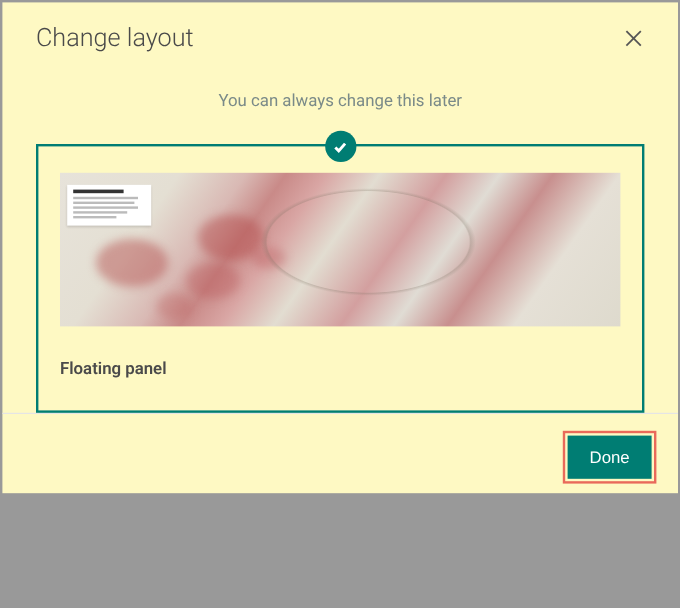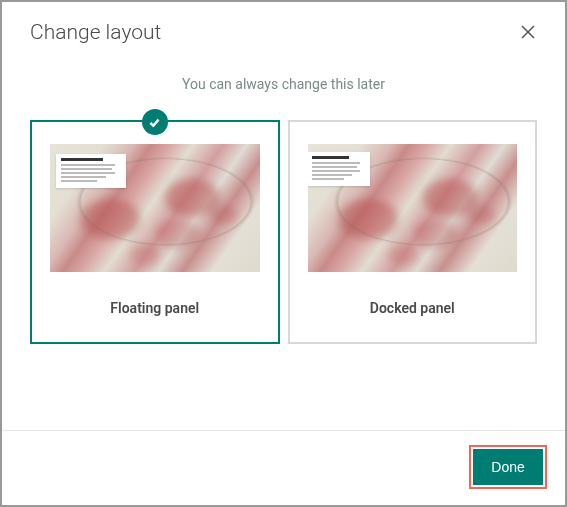--- a/index.html
+++ b/index.html
@@ -5,23 +5,23 @@
   * { box-sizing: border-box; }
   body {
     margin: 0;
     font-family: -apple-system, BlinkMacSystemFont, "Segoe UI", Roboto, Helvetica, Arial, sans-serif;
     background: #999;
     width: 567px;
     height: 507px;
     overflow: hidden;
   }
   .modal {
-    background: #ffffff;
+    background: #fef9c3;
     width: 563px;
-    height: 503px;
+    height: 409px;
     margin: 2px;
     display: flex;
     flex-direction: column;
     position: relative;
   }
   .header {
     display: flex;
     align-items: center;
     justify-content: space-between;
     padding: 18px 28px 10px 28px;
@@ -45,21 +45,20 @@
     text-align: center;
     color: #7a8a88;
     font-size: 14px;
     margin-top: 22px;
     margin-bottom: 28px;
   }
   .options {
     display: flex;
     gap: 8px;
     padding: 0 28px;
-    text-align: center;
   }
   .card {
     flex: 1;
     border: 2px solid #d8d8d8;
     position: relative;
     padding: 22px 18px 20px 18px;
     cursor: pointer;
     display: flex;
     flex-direction: column;
   }
@@ -191,41 +190,20 @@
             <div class="fb-line w85"></div>
             <div class="fb-line w90"></div>
             <div class="fb-line w75"></div>
             <div class="fb-line w60"></div>
         </div>
       </div>
       <div class="card-label">Floating panel</div>
       <div class="spacer"></div>
     </div>
 
-    <div class="card">
-
-      <div class="thumb">
-        <div class="blob b1"></div>
-          <div class="blob b2"></div>
-          <div class="blob b3"></div>
-          <div class="blob b4"></div>
-          <div class="blob b5"></div>
-        <div class="outline"></div>
-        <div class="floatbox docked">
-          <div class="fb-title"></div>
-          <div class="fb-line w90"></div>
-            <div class="fb-line w85"></div>
-            <div class="fb-line w90"></div>
-            <div class="fb-line w75"></div>
-            <div class="fb-line w60"></div>
-        </div>
-      </div>
-      <div class="card-label">Docked panel</div>
-      <div class="spacer"></div>
-    </div>
 
   </div>
 
   <hr class="footer-divider">
 
   <div class="footer">
     <div class="done-wrap">
       <button class="done-btn">Done</button>
     </div>
   </div>

